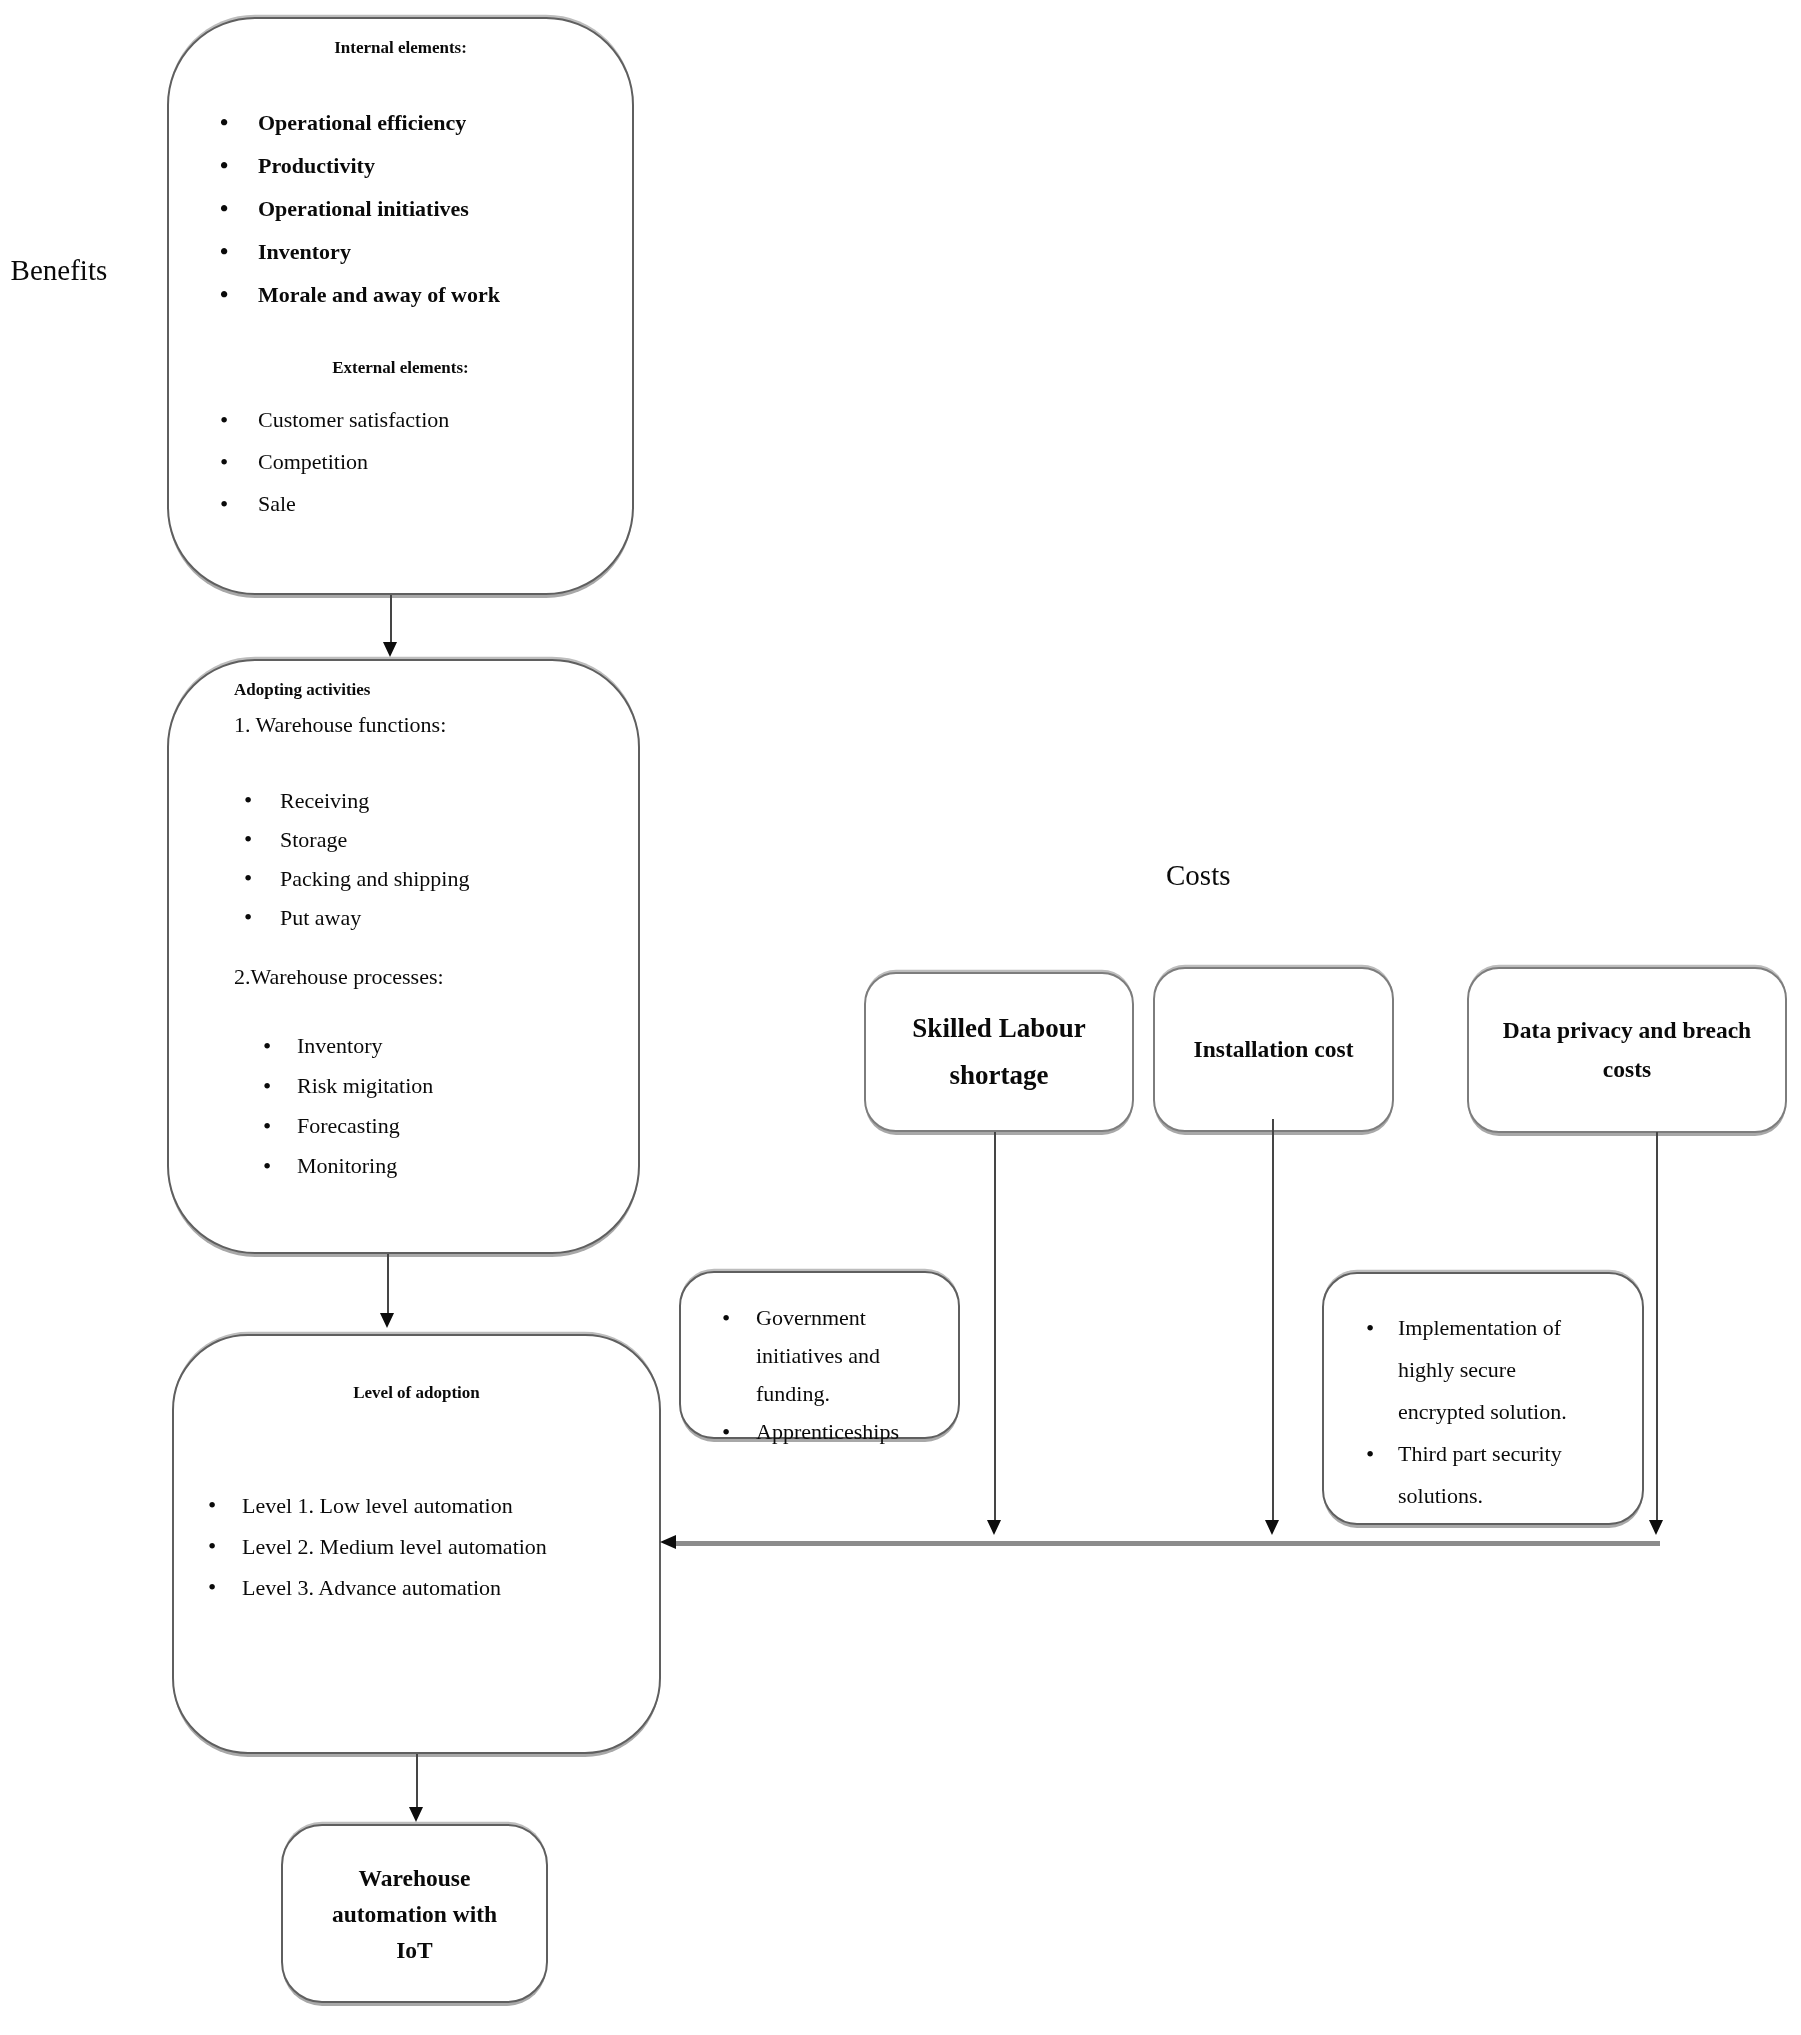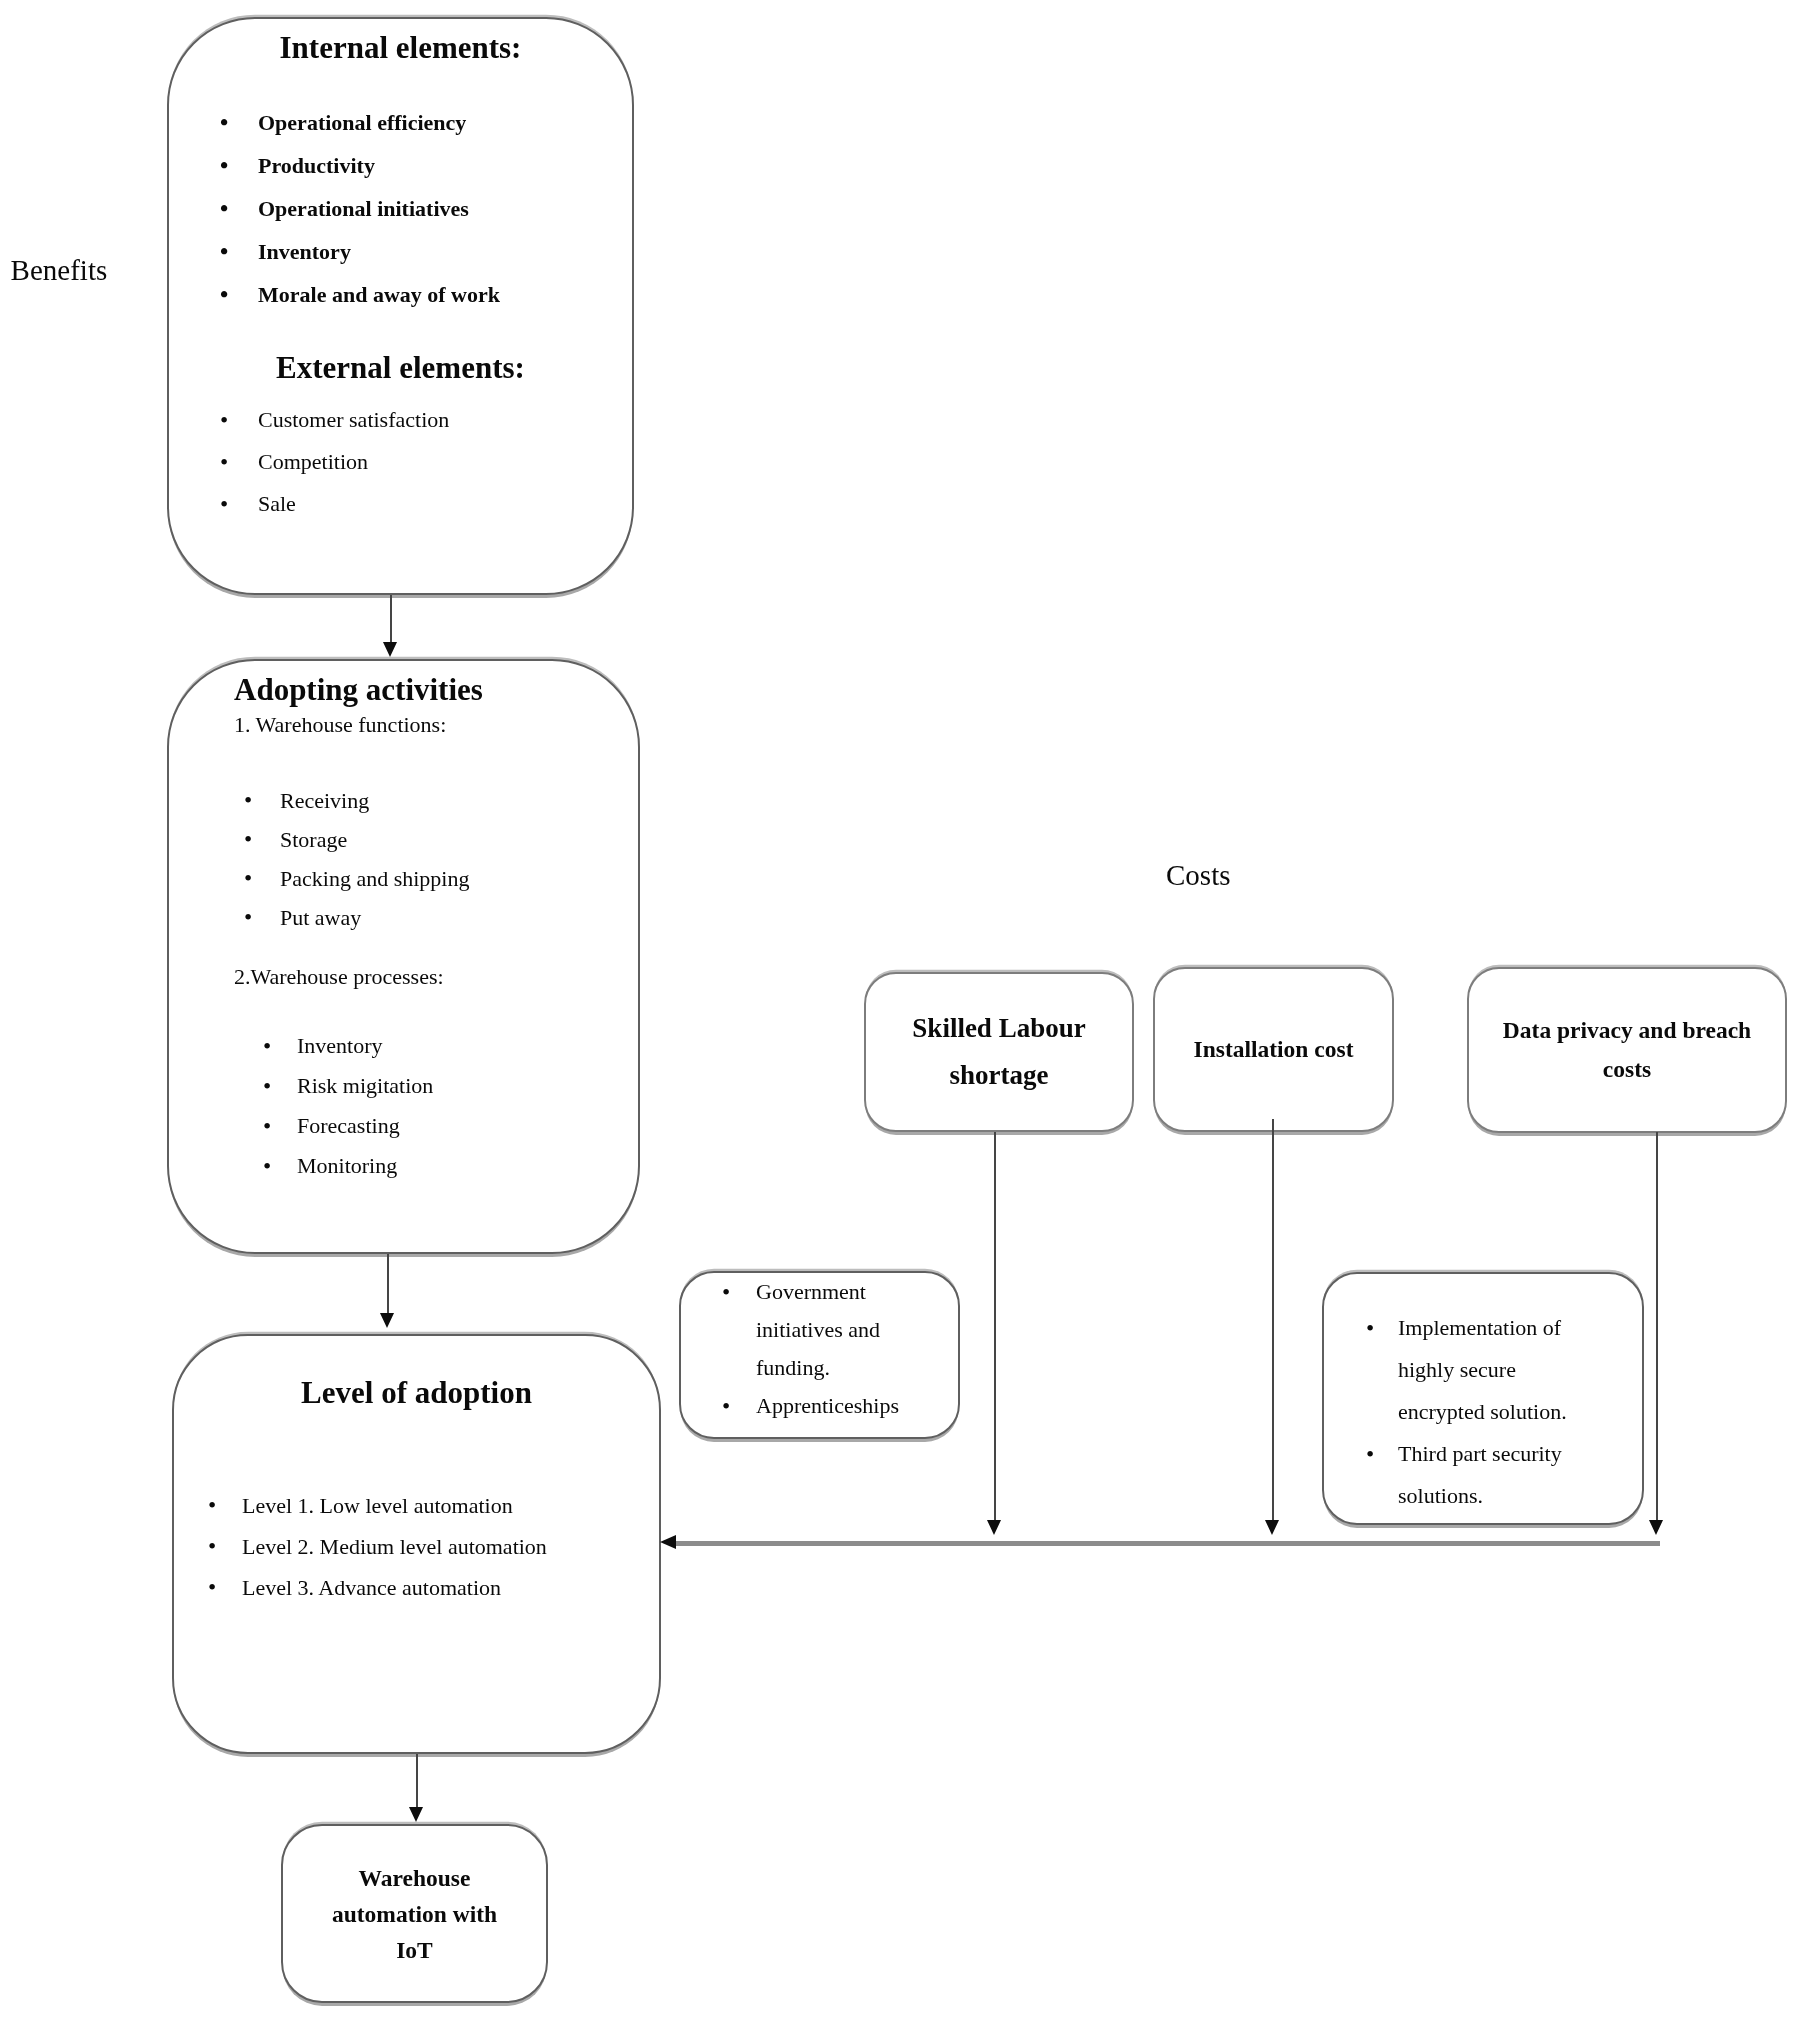--- a/index.html
+++ b/index.html
@@ -25,21 +25,21 @@
     display:flex;align-items:center;justify-content:center;
     text-align:center;
     font-weight:bold;
   }
   .sidelabel{
     position:absolute;
     font-size:29px;line-height:33px;
   }
   .bx-title{
     text-align:center;font-weight:bold;
-    font-size:31px;line-height:28px;
+    font-size:17px;line-height:28px;
   }
   ul{list-style:none;margin:0;padding:0;}
   li{position:relative;font-size:22px;}
   li::before{
     content:"\2022";
     position:absolute;
     font-size:23.5px;
   }
   
   #box-benefits{left:167px;top:16.5px;width:467px;height:578px;border-radius:88px;padding-top:15.3px;}
@@ -71,21 +71,21 @@
     display:flex;align-items:center;justify-content:center;text-align:center;}
   #box-iot .inner{font-weight:bold;font-size:23.5px;line-height:36px;width:203px;}
   
   #box-skilled{left:864px;top:972px;width:270px;height:160px;}
   #box-skilled .inner{font-size:27px;line-height:47px;width:217px;}
   #box-install{left:1153px;top:967px;width:241px;height:165px;}
   #box-install .inner{font-size:23.5px;line-height:31px;width:229px;}
   #box-privacy{left:1467px;top:967px;width:320px;height:166px;}
   #box-privacy .inner{font-size:23.5px;line-height:39px;width:253px;}
   
-  #box-gov{left:679px;top:1271px;width:281px;height:168px;border-radius:35px;padding-top:0;}
+  #box-gov{left:679px;top:1271px;width:281px;height:168px;border-radius:35px;padding-top:26px;}
   #box-gov ul{padding-left:75px;}
   #box-gov li{font-size:22px;line-height:38px;width:154px;}
   #box-gov li::before{left:-34px;}
   #box-impl{left:1322px;top:1272px;width:322px;height:253px;border-radius:35px;padding-top:33px;}
   #box-impl ul{padding-left:74px;}
   #box-impl li{font-size:22px;line-height:42px;width:209px;}
   #box-impl li::before{left:-32px;}
   
   .vline{position:absolute;width:1.8px;background:#454545;}
   .hline{position:absolute;height:5.3px;background:#8c8c8c;}

